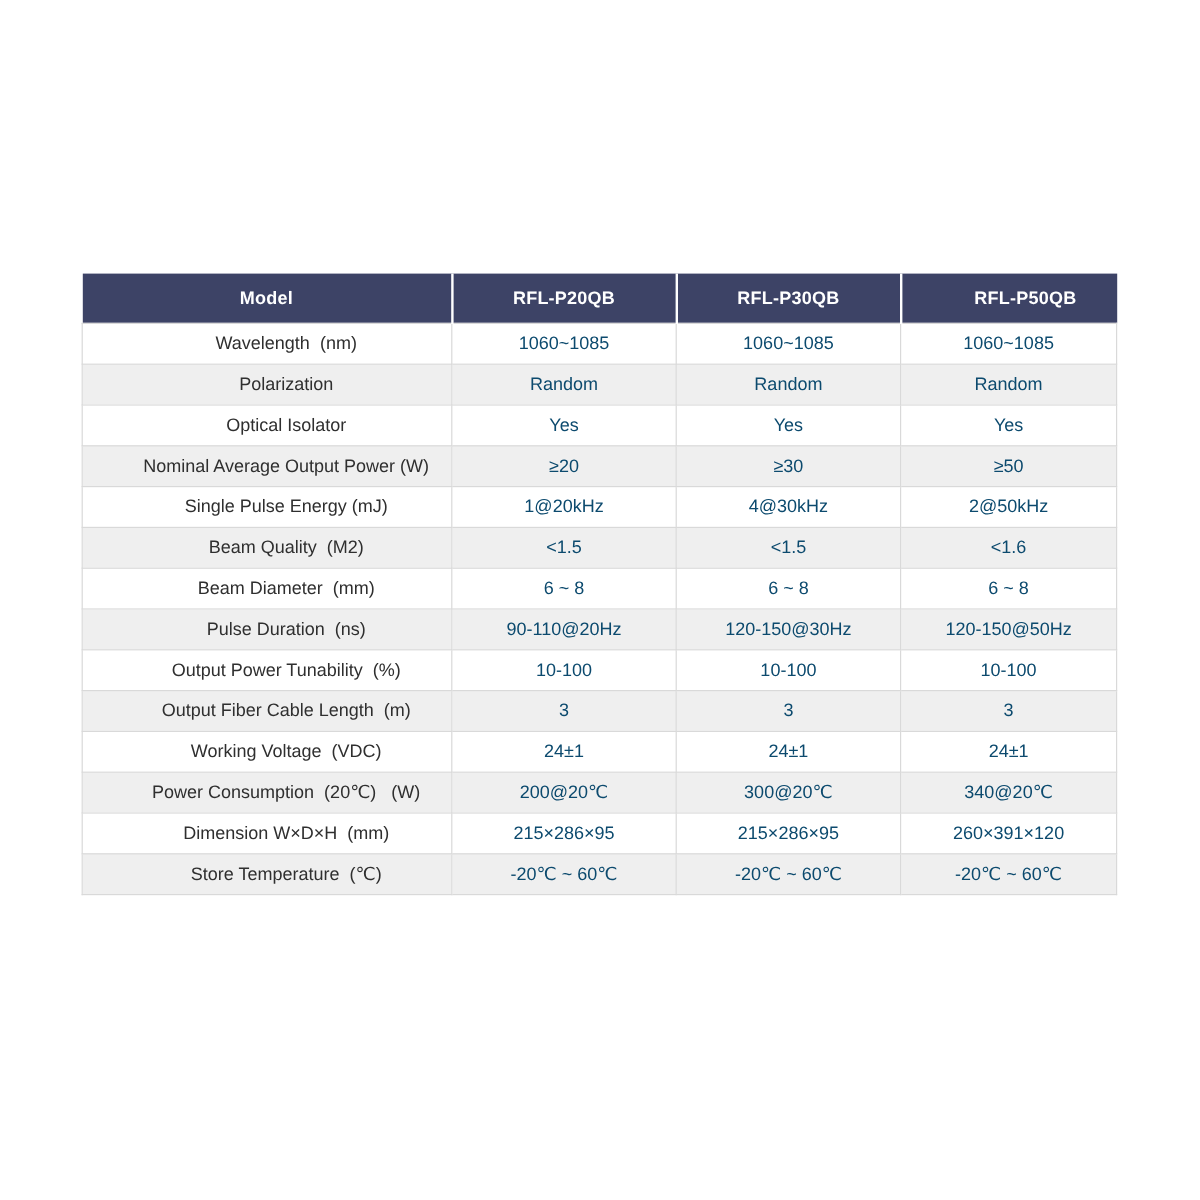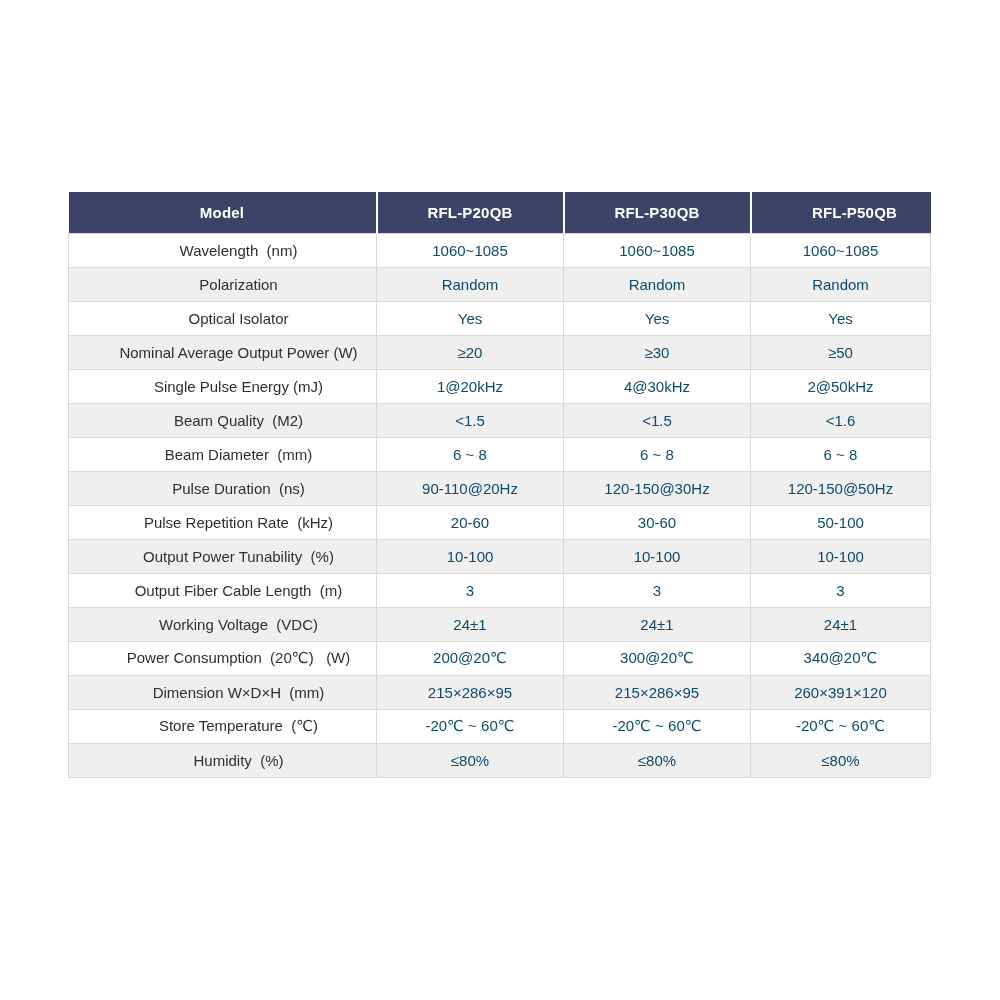--- a/index.html
+++ b/index.html
@@ -16,20 +16,21 @@
   .table-wrap{
     position:absolute;
     left:68px;
     top:192px;
     width:862px;
   }
   table.spec{
     width:862px;
     table-layout:fixed;
     border-collapse:collapse;
+    margin-top:36px;
   }
   col.c-label{width:308px;}
   col.c-v1{width:187px;}
   col.c-v2{width:187px;}
   col.c-v3{width:180px;}
   thead th{
     background:var(--header-bg);
     color:var(--header-text);
     font-size:15px;
     font-weight:bold;
@@ -117,26 +118,20 @@
           <td class="value">6 ~ 8</td>
           <td class="value">6 ~ 8</td>
         </tr>
         <tr>
           <td class="label">Pulse Duration  (ns)</td>
           <td class="value">90-110@20Hz</td>
           <td class="value">120-150@30Hz</td>
           <td class="value">120-150@50Hz</td>
         </tr>
         <tr>
-          <td class="label">Pulse Repetition Rate  (kHz)</td>
-          <td class="value">20-60</td>
-          <td class="value">30-60</td>
-          <td class="value">50-100</td>
-        </tr>
-        <tr>
           <td class="label">Output Power Tunability  (%)</td>
           <td class="value">10-100</td>
           <td class="value">10-100</td>
           <td class="value">10-100</td>
         </tr>
         <tr>
           <td class="label">Output Fiber Cable Length  (m)</td>
           <td class="value">3</td>
           <td class="value">3</td>
           <td class="value">3</td>
@@ -158,21 +153,15 @@
           <td class="value">215×286×95</td>
           <td class="value">215×286×95</td>
           <td class="value">260×391×120</td>
         </tr>
         <tr>
           <td class="label">Store Temperature  (℃)</td>
           <td class="value">-20℃ ~ 60℃</td>
           <td class="value">-20℃ ~ 60℃</td>
           <td class="value">-20℃ ~ 60℃</td>
         </tr>
-        <tr>
-          <td class="label">Humidity  (%)</td>
-          <td class="value">≤80%</td>
-          <td class="value">≤80%</td>
-          <td class="value">≤80%</td>
-        </tr>
       </tbody>
   </table>
 </div>
 
 </body></html>

